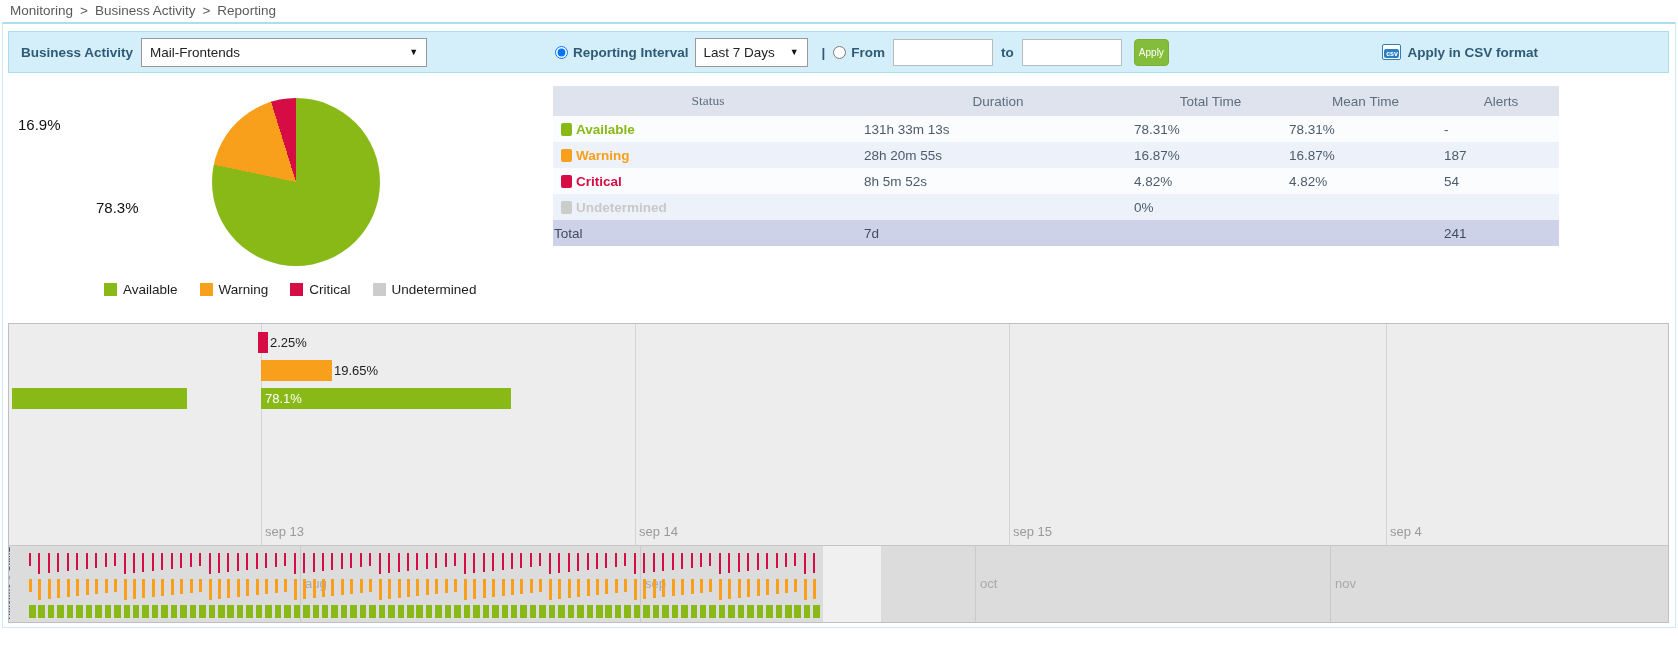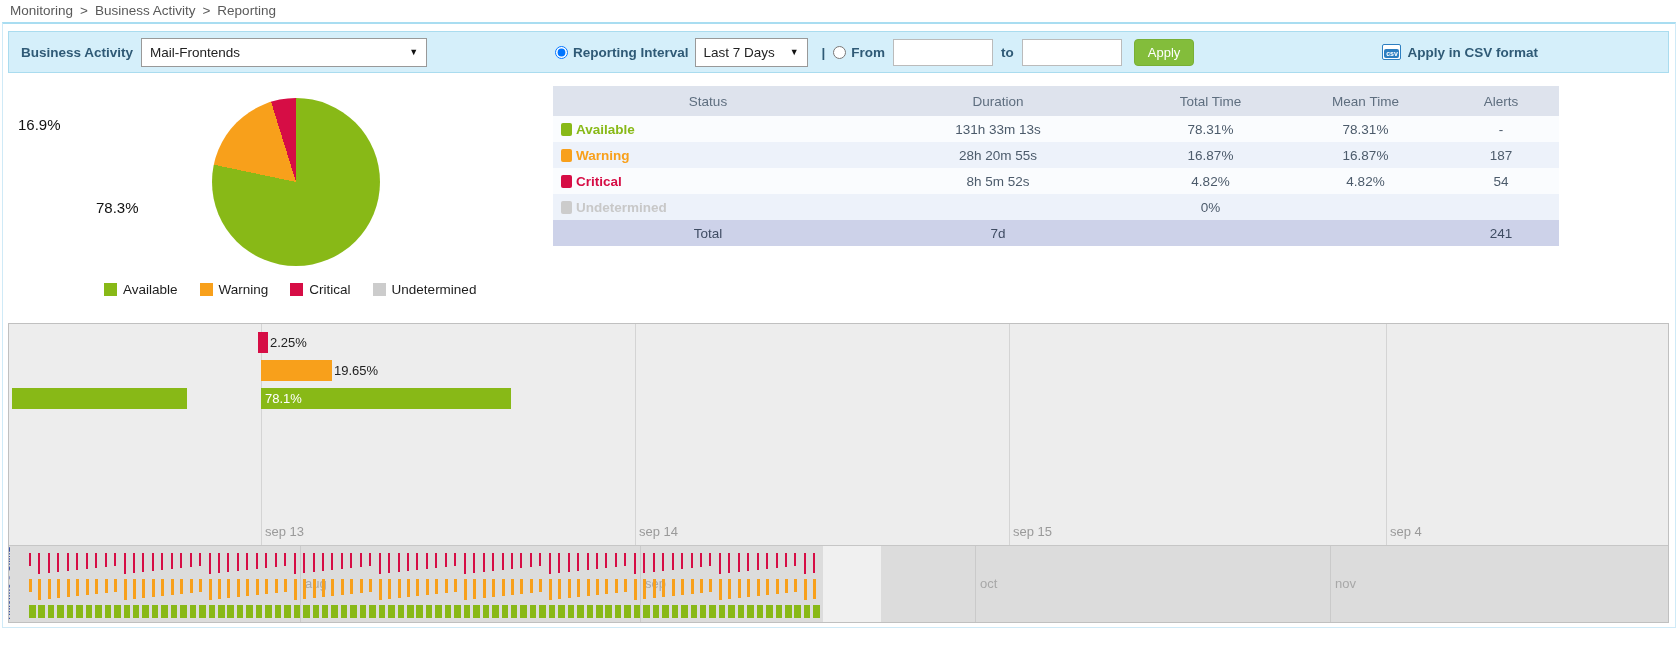--- a/index.html
+++ b/index.html
@@ -23,21 +23,21 @@
   .tb-label{font-weight:bold;color:#2f5a76;white-space:nowrap;}
   .fake-select{background:#fff;border:1px solid #999;height:29px;display:flex;align-items:center;
                justify-content:space-between;padding:0 8px;color:#222;font-size:13.5px;cursor:pointer;}
   #ba-select{width:286px;margin-left:8px;}
   #interval-select{width:113px;margin:0 6px;}
   .arrow{font-size:9px;color:#111;margin-left:6px;}
   .radio{width:13px;height:13px;margin:0 5px 0 0;vertical-align:middle;}
   .pipe{margin:0 8px;font-weight:bold;color:#2f5a76;}
   .tb-input{width:100px;height:27px;border:1px solid #bbb;margin:0 8px;background:#fff;}
   #apply-btn{background:#83bd3b;color:#fff;border:1px solid #79af35;border-radius:4px;
-             height:27px;padding:0 13px;font-size:13px;cursor:pointer;margin-left:4px;}
+             height:27px;padding:0 4px;font-size:10px;cursor:pointer;margin-left:4px;}
   #export-group{margin-left:auto;margin-right:118px;display:flex;align-items:center;cursor:pointer;}
   #csv-icon{width:19px;height:16px;border:1px solid #2d7fc1;border-radius:2px;background:#fff;
             position:relative;margin-right:6px;}
   #csv-icon .csv-tag{position:absolute;left:1px;right:1px;bottom:1px;height:9px;background:#2d7fc1;
             border-radius:2px;color:#fff;font-size:7px;font-weight:bold;line-height:9px;text-align:center;}
   #export-label{font-weight:bold;color:#2f5a76;}
 
   
   #pie-panel{position:absolute;left:0;top:78px;width:552px;height:220px;}
   #pie{position:absolute;left:212px;top:20px;width:168px;height:168px;border-radius:50%;}
@@ -48,27 +48,27 @@
   .legend-item{display:flex;align-items:center;font-size:13.5px;color:#1c1c1c;}
   .legend-sq{width:13px;height:13px;margin-right:6px;display:inline-block;}
 
   
   #states{position:absolute;left:553px;top:86px;width:1006px;}
   #states-title{background:#d5effa;height:32px;line-height:32px;padding-left:14px;
                 font-size:14px;font-weight:bold;color:#1e3c5c;}
   #states-title .sub{color:#4fae1e;margin-left:5px;}
   #states table{border-collapse:collapse;width:100%;font-size:13.5px;}
   #states th{background:#dee3ed;color:#5e6e7f;font-weight:normal;height:30px;text-align:center;}
-  #states td{height:26px;text-align:center;color:#4c5b6b;}
+  #states td{height:26px;color:#4c5b6b;}
   #states tr.r-even td{background:#fafcfe;}
   #states tr.r-odd td{background:#edf2fa;}
   #states td.status-cell{text-align:left;padding-left:8px;font-weight:bold;}
   .st-sq{display:inline-block;width:11px;height:13px;border-radius:2px;vertical-align:-2px;margin-right:4px;}
   #states tr.total-row td{background:#cdd2e9;color:#3f4c63;height:26px;}
-  .col-status{width:310px;} .col-duration{width:270px;margin-top:13px;} .col-total{width:155px;}
+  .col-status{width:310px;font-family:Liberation Serif, serif;} .col-duration{width:270px;margin-top:13px;} .col-total{width:155px;}
   .col-mean{width:155px;} .col-alerts{width:116px;}
 
   
   #tl{position:absolute;left:8px;top:323px;width:1661px;height:300px;border:1px solid #c0c0c0;background:#ededed;}
   #tl-main{position:relative;width:100%;height:221px;background:#ededed;overflow:hidden;cursor:move;}
   .day-line{position:absolute;top:0;bottom:0;width:1px;background:#d4d4d4;}
   .day-lbl{position:absolute;bottom:6px;font-size:13px;color:#9a9a9a;}
   .tl-bar{position:absolute;height:21px;}
   .bar-lbl-right{position:absolute;font-size:13px;color:#222;line-height:21px;}
   .bar-lbl-inside{position:absolute;font-size:13px;color:#fff;line-height:21px;padding-left:4px;}

